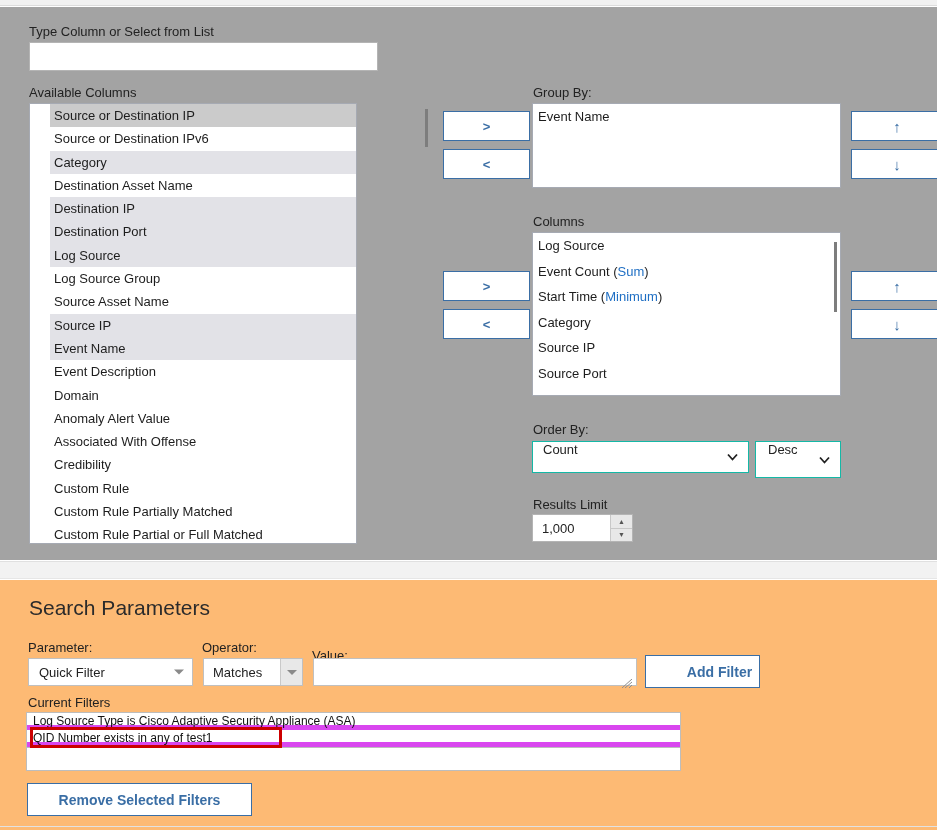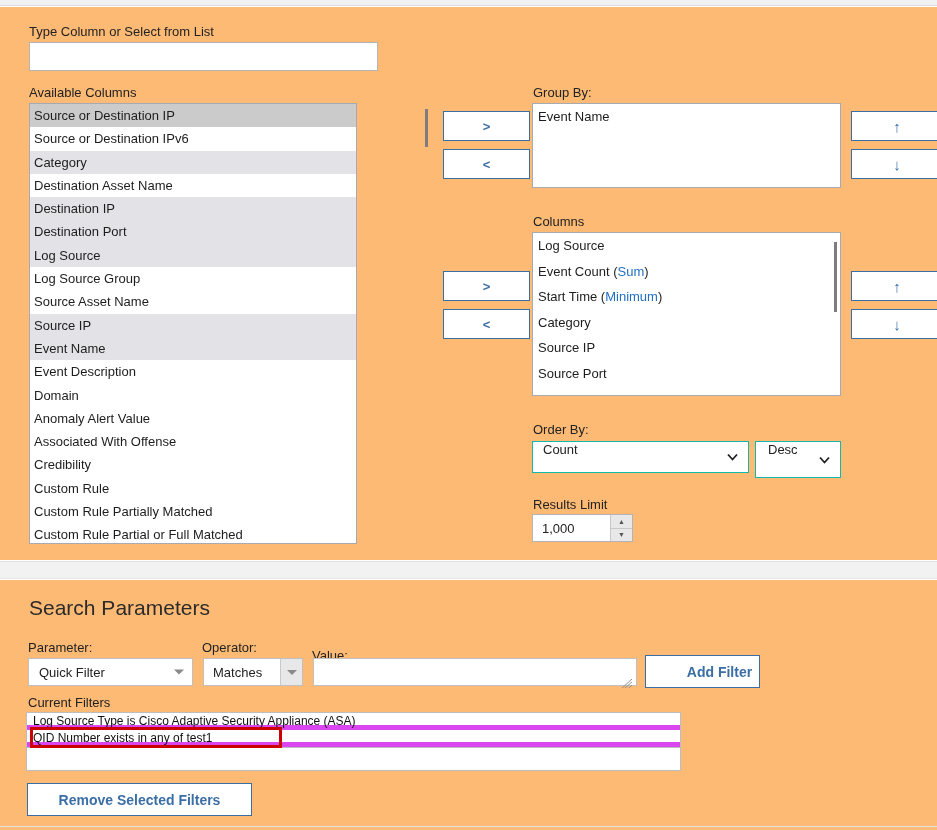--- a/index.html
+++ b/index.html
@@ -14,38 +14,38 @@
   }
   #root { position: relative; width: 937px; height: 830px; background:#fff; }
 
   
   .top-strip {
     position:absolute; left:0; top:0; width:937px; height:6px;
     background:#f1f1f1; border-bottom:1px solid #dcdcdc;
   }
 
   
-  .panel-columns { position:absolute; left:0; top:7px; width:937px; height:553px; background:#fdba74; }
+  .panel-columns { position:absolute; left:0; top:7px; width:937px; height:553px; background:#a3a3a3; }
 
   .field-label { font-size:13px; color:#222; }
 
   .type-col-label { position:absolute; left:29px; top:17px; }
   .type-col-input {
     position:absolute; left:29px; top:35px; width:349px; height:29px;
     border:1px solid #b4b4b4; background:#fff; outline:none;
     font-family:"Liberation Sans", sans-serif; font-size:13px;
     padding:2px 6px; color:#222;
   }
 
   .avail-label { position:absolute; left:29px; top:78px; }
 
   .listbox {
     position:absolute; border:1px solid #a6aab3; background:#fff; overflow:hidden;
   }
-  .avail-list { left:29px; top:96px; width:328px; height:441px; }
+  .avail-list { left:29px; top:96px; width:328px; height:441px;padding-left:20px; }
 
   .list-row {
     height:23.3px; line-height:23.3px; padding-left:4px;
     font-size:13px; color:#1d1d1d; white-space:nowrap; overflow:hidden;
   }
   .list-row.sel-strong { background:#cbcbcb; }
   .list-row.sel-light  { background:#e2e2e7; }
   .list-row.plain      { background:#ffffff; }
 
   

